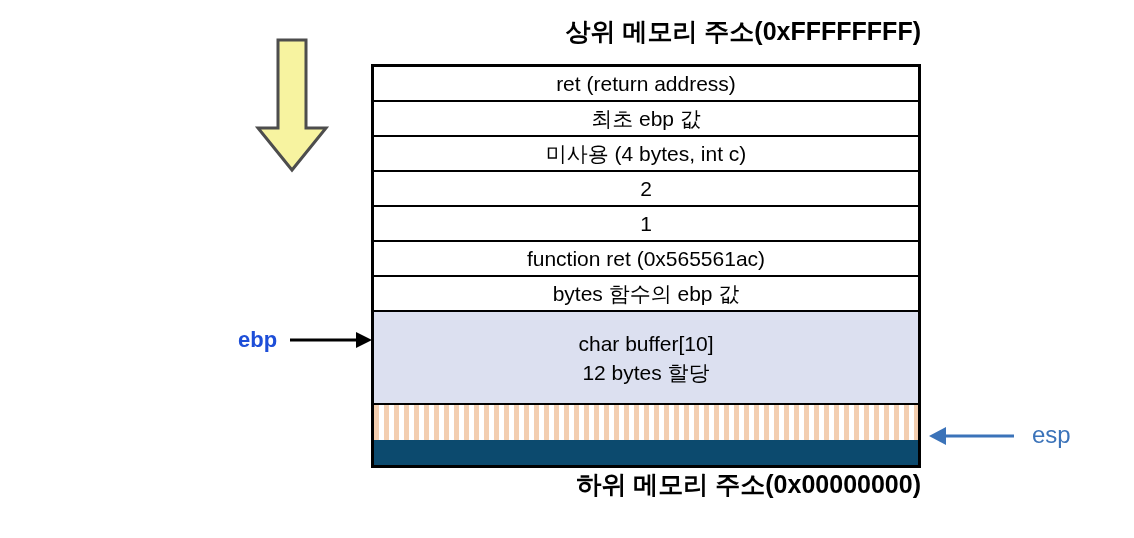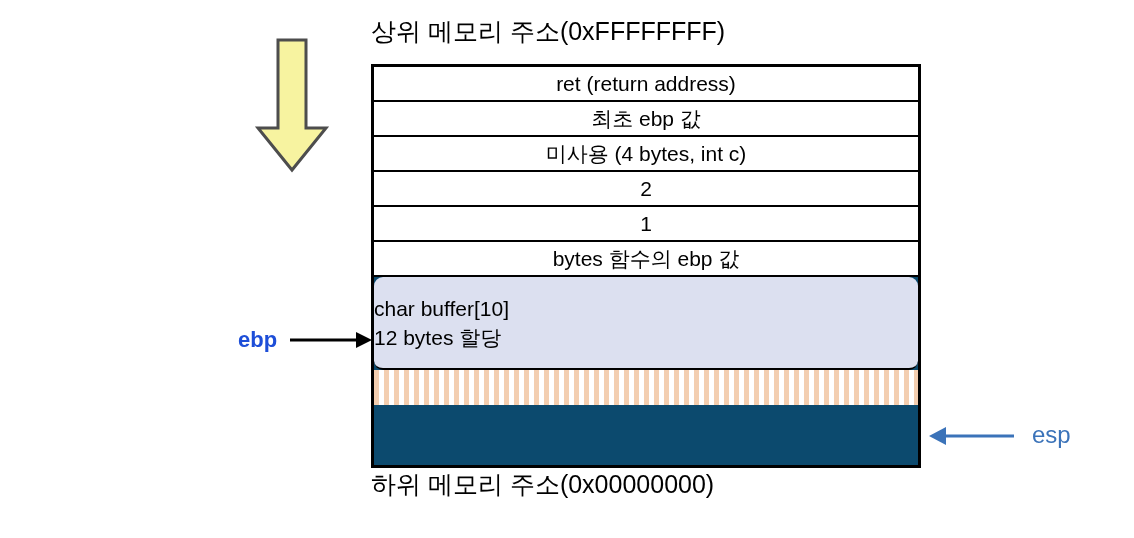--- a/index.html
+++ b/index.html
@@ -18,25 +18,26 @@
     height: 538px;
     background: #ffffff;
     overflow: hidden;
   }
 
   
   .mem-label {
     position: absolute;
     left: 371px;
     width: 550px;
-    text-align: left;
+    text-align: right;
     font-size: 25px;
     line-height: 30px;
     color: #000000;
     white-space: nowrap;
+    font-weight: bold;
   }
   #mem-top  { top: 16px; }
   #mem-bottom { top: 469px; }
 
   
   #stack-box {
     position: absolute;
     left: 371px;
     top: 64px;
     width: 550px;
@@ -61,24 +62,23 @@
   }
   .stack-row.h35 { height: 35px; }
 
   
   #row-buffer {
     height: 93px;
     background: #DCE0F0;
     border-bottom: 2px solid #000000;
     display: flex;
     flex-direction: column;
-    align-items: flex-start;
+    align-items: center;
     justify-content: center;
     box-sizing: border-box;
-    border-radius: 9px;
   }
   #row-buffer .buf-line {
     font-size: 21px;
     line-height: 29px;
     color: #000000;
     white-space: nowrap;
   }
 
   
   #row-hatch {
@@ -190,20 +190,23 @@
     </div>
 
     <div class="stack-row h35">
       <span>2</span>
     </div>
 
     <div class="stack-row h35">
       <span>1</span>
     </div>
 
+    <div class="stack-row h35">
+      <span>function ret (0x565561ac)</span>
+    </div>
 
     <div class="stack-row h35">
       <span>bytes 함수의 ebp 값</span>
     </div>
 
     <div id="row-buffer">
       <div class="buf-line">char buffer[10]</div>
       <div class="buf-line">12 bytes 할당</div>
     </div>
 

